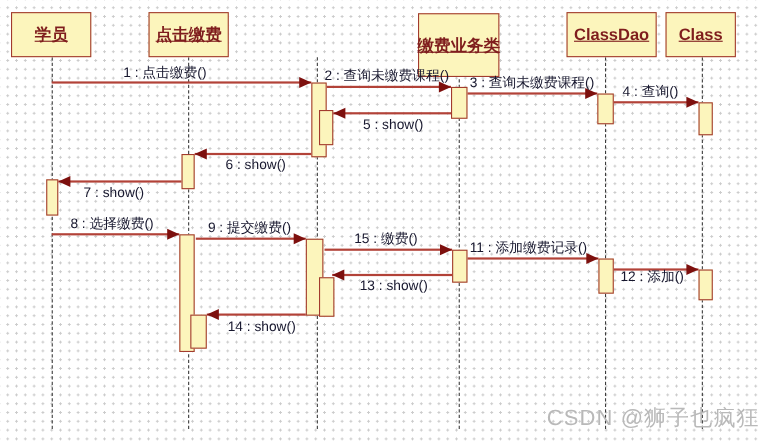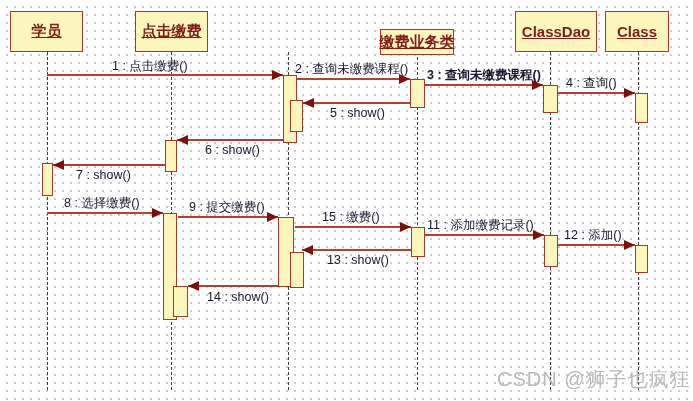--- a/index.html
+++ b/index.html
@@ -68,21 +68,21 @@
 <div class="lifeline-line" style="left: 47px; top: 52px; height: 338px;"></div>
     <div class="head-box" style="left: 10px; top: 11px; width: 73px; height: 41px;">
       <span class="head-name">学员</span>
     </div>
     <div class="lifeline-line" style="left: 171px; top: 52px; height: 338px;"></div>
     <div class="head-box" style="left: 135px; top: 11px; width: 73px; height: 41px;">
       <span class="head-name">点击缴费</span>
     </div>
     <div class="lifeline-line" style="left: 288px; top: 52px; height: 338px;"></div>
     <div class="lifeline-line" style="left: 417px; top: 52px; height: 338px;"></div>
-    <div class="head-box" style="left: 380px; top: 29px; width: 74px; height: 26px; justify-content: center;">
+    <div class="head-box" style="left: 380px; top: 12px; width: 74px; height: 58px; justify-content: center;">
       <span class="head-name">缴费业务类</span>
     </div>
     <div class="lifeline-line" style="left: 550px; top: 52px; height: 338px;"></div>
     <div class="head-box" style="left: 515px; top: 11px; width: 82px; height: 41px;">
       <span class="head-name">ClassDao</span>
     </div>
     <div class="lifeline-line" style="left: 638px; top: 52px; height: 338px;"></div>
     <div class="head-box" style="left: 605px; top: 11px; width: 64px; height: 41px;">
       <span class="head-name">Class</span>
     </div>
@@ -101,21 +101,21 @@
     <div class="activation" style="left: 635px; top: 93px; width: 13px; height: 30px;"></div>
     <div class="activation" style="left: 635px; top: 245px; width: 13px; height: 28px;"></div>
     <div class="msg-line" style="left: 47px; top: 74px; width: 236px;"></div>
     <div class="msg-head" style="left: 272px; top: 70px; border-left: 11px solid rgb(125, 16, 14);"></div>
     <div class="msg-label" style="left: 112px; top: 59px;">1 : 点击缴费()</div>
     <div class="msg-line" style="left: 297px; top: 78px; width: 113px;"></div>
     <div class="msg-head" style="left: 399px; top: 74px; border-left: 11px solid rgb(125, 16, 14);"></div>
     <div class="msg-label" style="left: 295px; top: 62px;">2 : 查询未缴费课程()</div>
     <div class="msg-line" style="left: 425px; top: 84px; width: 118px;"></div>
     <div class="msg-head" style="left: 532px; top: 80px; border-left: 11px solid rgb(125, 16, 14);"></div>
-    <div class="msg-label" style="left: 427px; top: 68px; font-weight: bold;">3 : 查询未缴费课程()</div>
+    <div class="msg-label" style="left: 427px; top: 68px;">3 : 查询未缴费课程()</div>
     <div class="msg-line" style="left: 558px; top: 92px; width: 77px;"></div>
     <div class="msg-head" style="left: 624px; top: 88px; border-left: 11px solid rgb(125, 16, 14);"></div>
     <div class="msg-label" style="left: 566px; top: 76px;">4 : 查询()</div>
     <div class="msg-line" style="left: 303px; top: 102px; width: 107px;"></div>
     <div class="msg-head" style="left: 303px; top: 98px; border-right: 11px solid rgb(125, 16, 14);"></div>
     <div class="msg-label" style="left: 330px; top: 106px;">5 : show()</div>
     <div class="msg-line" style="left: 177px; top: 139px; width: 106px;"></div>
     <div class="msg-head" style="left: 177px; top: 135px; border-right: 11px solid rgb(125, 16, 14);"></div>
     <div class="msg-label" style="left: 205px; top: 143px;">6 : show()</div>
     <div class="msg-line" style="left: 53px; top: 164px; width: 112px;"></div>
@@ -128,20 +128,20 @@
     <div class="msg-head" style="left: 267px; top: 212px; border-left: 11px solid rgb(125, 16, 14);"></div>
     <div class="msg-label" style="left: 189px; top: 200px;">9 : 提交缴费()</div>
     <div class="msg-line" style="left: 295px; top: 226px; width: 116px;"></div>
     <div class="msg-head" style="left: 400px; top: 222px; border-left: 11px solid rgb(125, 16, 14);"></div>
     <div class="msg-label" style="left: 322px; top: 210px;">15 : 缴费()</div>
     <div class="msg-line" style="left: 425px; top: 234px; width: 119px;"></div>
     <div class="msg-head" style="left: 533px; top: 230px; border-left: 11px solid rgb(125, 16, 14);"></div>
     <div class="msg-label" style="left: 427px; top: 218px;">11 : 添加缴费记录()</div>
     <div class="msg-line" style="left: 558px; top: 244px; width: 77px;"></div>
     <div class="msg-head" style="left: 624px; top: 240px; border-left: 11px solid rgb(125, 16, 14);"></div>
-    <div class="msg-label" style="left: 564px; top: 228px;">12 : 添加()</div>
+    <div class="msg-label" style="left: 564px; top: 244px;">12 : 添加()</div>
     <div class="msg-line" style="left: 302px; top: 249px; width: 109px;"></div>
     <div class="msg-head" style="left: 302px; top: 245px; border-right: 11px solid rgb(125, 16, 14);"></div>
     <div class="msg-label" style="left: 327px; top: 253px;">13 : show()</div>
     <div class="msg-line" style="left: 188px; top: 285px; width: 90px;"></div>
     <div class="msg-head" style="left: 188px; top: 281px; border-right: 11px solid rgb(125, 16, 14);"></div>
     <div class="msg-label" style="left: 207px; top: 290px;">14 : show()</div>
   </div>
 
 </body></html>

